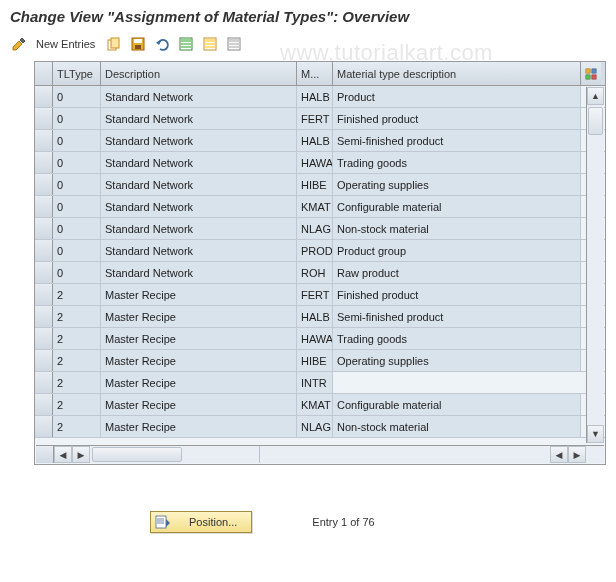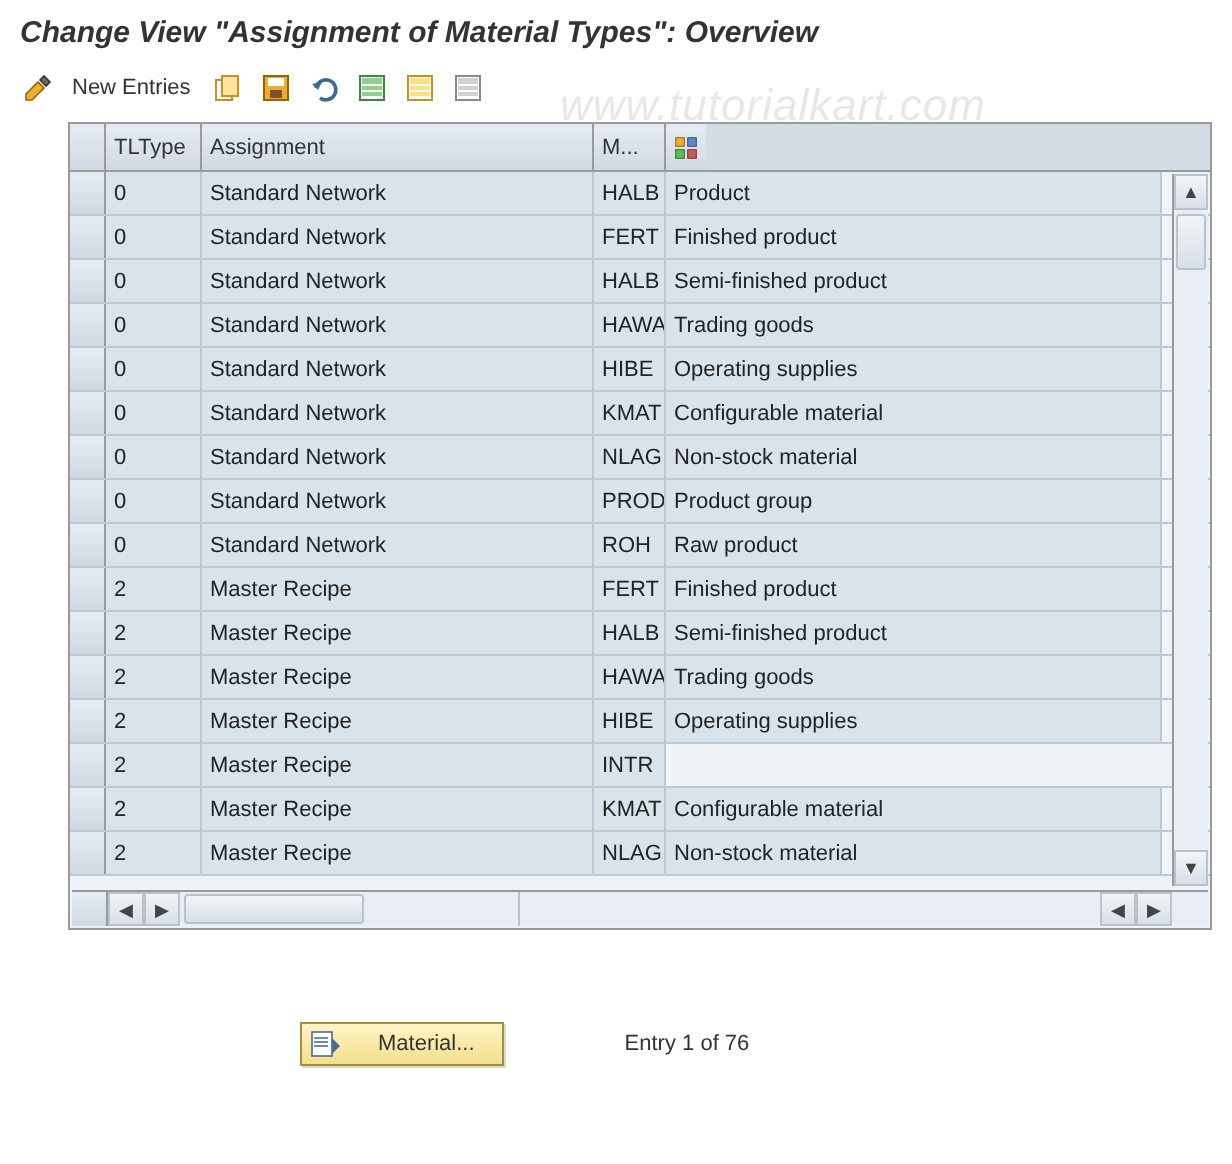--- a/index.html
+++ b/index.html
@@ -47,21 +47,20 @@
     .watermark {
       position: absolute;
       left: 280px;
       top: 40px;
       font-size: 22px;
       color: #d4d4d4;
       opacity: 0.55;
       font-family: Arial, sans-serif;
       pointer-events: none;
       letter-spacing: 0.5px;
-      font-style: italic;
     }
     .grid-container {
       margin: 0 10px;
       position: relative;
       height: 424px;
     }
     .grid-wrapper {
       border: 1px solid #9a9a9a;
       background: #4c1d95;
       height: 404px;
@@ -270,22 +269,23 @@
       <rect x="3" y="10" width="10" height="2" fill="#d0d0d0"></rect>
     </svg>
   </span>
 </div>
 
 <div class="grid-container">
   <div class="grid-wrapper">
     <div class="grid-header">
       <div class="grid-header-cell col-sel"></div>
       <div class="grid-header-cell col-tl">TLType</div>
-      <div class="grid-header-cell col-desc">Assignment</div>
+      <div class="grid-header-cell col-desc">Description</div>
       <div class="grid-header-cell col-mat">M...</div>
+      <div class="grid-header-cell col-matdesc">Material type description</div>
       <div class="grid-header-cell col-cfg">
         <svg class="cfg-icon-svg" viewBox="0 0 14 14">
           <rect x="1" y="1" width="5" height="5" fill="#e8b030" stroke="#a06000" stroke-width="0.6"></rect>
           <rect x="8" y="1" width="5" height="5" fill="#5a8ac0" stroke="#2a5080" stroke-width="0.6"></rect>
           <rect x="1" y="8" width="5" height="5" fill="#5ac05a" stroke="#2a702a" stroke-width="0.6"></rect>
           <rect x="8" y="8" width="5" height="5" fill="#d05a5a" stroke="#802a2a" stroke-width="0.6"></rect>
         </svg>
       </div>
     </div>
     <div class="grid-body" id="grid-body">
@@ -443,16 +443,16 @@
 
 <div class="footer">
   <button class="position-btn">
     <svg width="16" height="14" viewBox="0 0 16 14">
       <rect x="1" y="1" width="10" height="12" fill="#fff" stroke="#4a6a9a" stroke-width="0.8"></rect>
       <line x1="2" y1="4" x2="9" y2="4" stroke="#4a6a9a" stroke-width="0.8"></line>
       <line x1="2" y1="6" x2="9" y2="6" stroke="#4a6a9a" stroke-width="0.8"></line>
       <line x1="2" y1="8" x2="9" y2="8" stroke="#4a6a9a" stroke-width="0.8"></line>
       <path d="M11 4 L15 8 L11 12" fill="#4a6a9a"></path>
     </svg>
-    <span>Material...</span>
+    <span>Position...</span>
   </button>
   <span class="entry-label">Entry 1 of 76</span>
 </div>
 
 </body></html>

